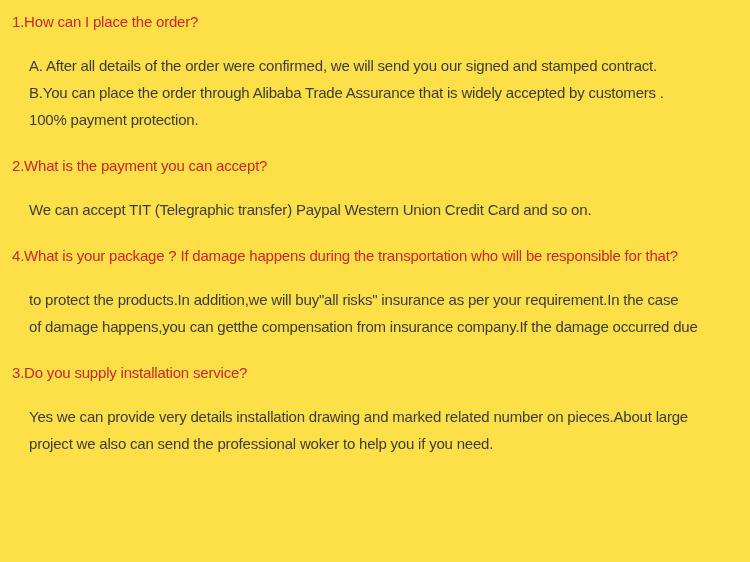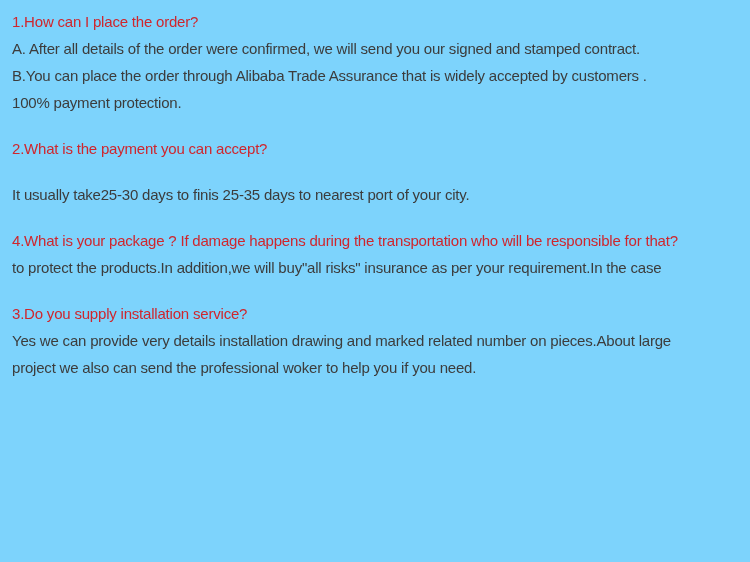--- a/index.html
+++ b/index.html
@@ -4,40 +4,40 @@
 <style>
   html, body {
     margin: 0;
     padding: 0;
     background: #ffffff;
   }
   .page {
     position: relative;
     width: 750px;
     height: 562px;
-    background: #7dd3fc;
+    background: #fde047;
     overflow: hidden;
     box-sizing: border-box;
     padding: 8px 12px 0 12px;
     font-family: "Liberation Sans", "DejaVu Sans", sans-serif;
     letter-spacing: -0.2px;
   }
   .faq-item {
     margin: 0 0 19px 0;
   }
   .question {
     margin: 0;
     padding: 0;
     color: #cf262d;
     font-size: 15px;
     font-weight: 400;
     line-height: 27px;
   }
   .answer {
-    margin: 0;
+    margin: 17px;
     padding: 0;
   }
   .answer .line {
     color: #3c3c3c;
     font-size: 15px;
     font-weight: 400;
     line-height: 27px;
     white-space: nowrap;
   }
 </style>
@@ -50,32 +50,33 @@
     <h3 class="question">1.How can I place the order?</h3>
     <div class="answer">
       <div class="line">A. After all details of the order were confirmed, we will send you our signed and stamped contract.</div>
       <div class="line">B.You can place the order through Alibaba Trade Assurance that is widely accepted by customers .</div>
       <div class="line">100% payment protection.</div>
     </div>
   </section>
 
   <section class="faq-item">
     <h3 class="question">2.What is the payment you can accept?</h3>
+    <div class="answer">
+      <div class="line">We can accept TIT (Telegraphic transfer) Paypal Western Union Credit Card and so on.</div>
+    </div>
   </section>
 
   <section class="faq-item">
-    <div class="answer">
-      <div class="line">It usually take25-30 days to finis 25-35 days to nearest port of your city.</div>
-    </div>
   </section>
 
   <section class="faq-item">
     <h3 class="question">4.What is your package ? If damage happens during the transportation who will be responsible for that?</h3>
     <div class="answer">
       <div class="line">to protect the products.In addition,we will buy"all risks" insurance as per your requirement.In the case</div>
+      <div class="line">of damage happens,you can getthe compensation from insurance company.If the damage occurred due</div>
     </div>
   </section>
 
   <section class="faq-item">
     <h3 class="question">3.Do you supply installation service?</h3>
     <div class="answer">
       <div class="line">Yes we can provide very details installation drawing and marked related number on pieces.About large</div>
       <div class="line">project we also can send the professional woker to help you if you need.</div>
     </div>
   </section>

